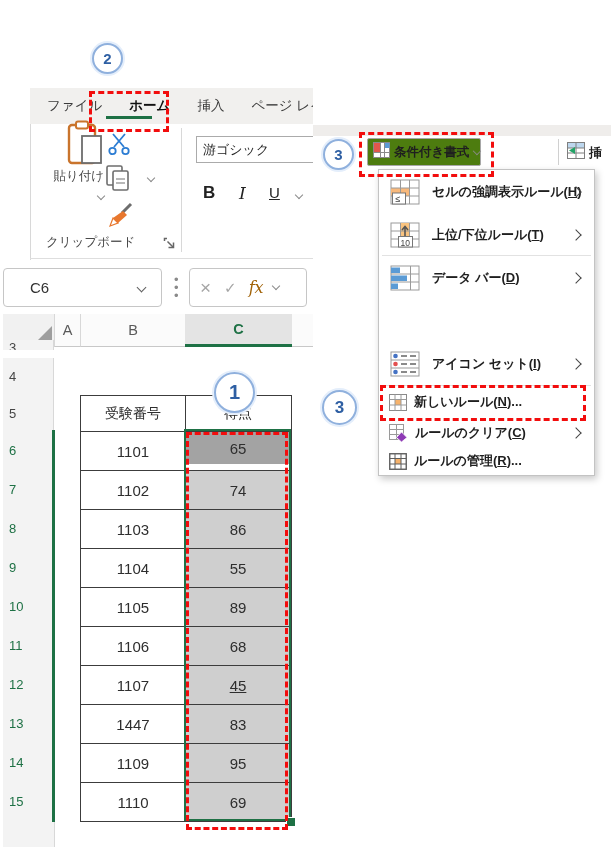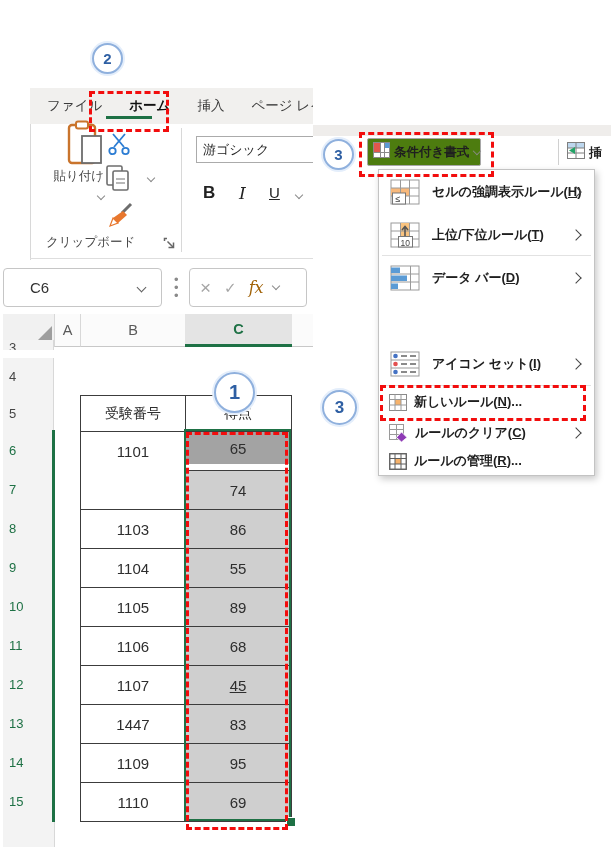--- a/index.html
+++ b/index.html
@@ -170,20 +170,21 @@
 
 <div class="abs" id="tablebox" style="left:80px;top:395px;width:212px;height:427px;border:1.5px solid #3c3c3c;box-sizing:border-box;">
   <div class="cell" style="left:0;top:0;width:105px;height:35px;border-top:none;border-right:1px solid #3c3c3c;font-size:14px;">
     <span>受験番号</span>
   </div>
   <div class="cell" style="left:105px;top:0;width:104px;height:35px;border-top:none;font-size:14px;">
     <span>得点</span>
   </div>
 <div class="cell" style="left: 0px; top: 35px; width: 105px; height: 39px; border-right: 1px solid rgb(60, 60, 60);">1101</div>
     <div class="cell" style="left: 105px; top: 35px; width: 104px; height: 33px; background: #a3a3a3;">65</div>
+    <div class="cell" style="left: 0px; top: 74px; width: 105px; height: 39px; border-right: 1px solid rgb(60, 60, 60);">1102</div>
     <div class="cell" style="left: 105px; top: 74px; width: 104px; height: 39px; background: rgb(207, 207, 207);">74</div>
     <div class="cell" style="left: 0px; top: 113px; width: 105px; height: 39px; border-right: 1px solid rgb(60, 60, 60);">1103</div>
     <div class="cell" style="left: 105px; top: 113px; width: 104px; height: 39px; background: rgb(207, 207, 207);">86</div>
     <div class="cell" style="left: 0px; top: 152px; width: 105px; height: 39px; border-right: 1px solid rgb(60, 60, 60);">1104</div>
     <div class="cell" style="left: 105px; top: 152px; width: 104px; height: 39px; background: rgb(207, 207, 207);">55</div>
     <div class="cell" style="left: 0px; top: 191px; width: 105px; height: 39px; border-right: 1px solid rgb(60, 60, 60);">1105</div>
     <div class="cell" style="left: 105px; top: 191px; width: 104px; height: 39px; background: rgb(207, 207, 207);">89</div>
     <div class="cell" style="left: 0px; top: 230px; width: 105px; height: 39px; border-right: 1px solid rgb(60, 60, 60);">1106</div>
     <div class="cell" style="left: 105px; top: 230px; width: 104px; height: 39px; background: rgb(207, 207, 207);">68</div>
     <div class="cell" style="left: 0px; top: 269px; width: 105px; height: 39px; border-right: 1px solid rgb(60, 60, 60);">1107</div>

